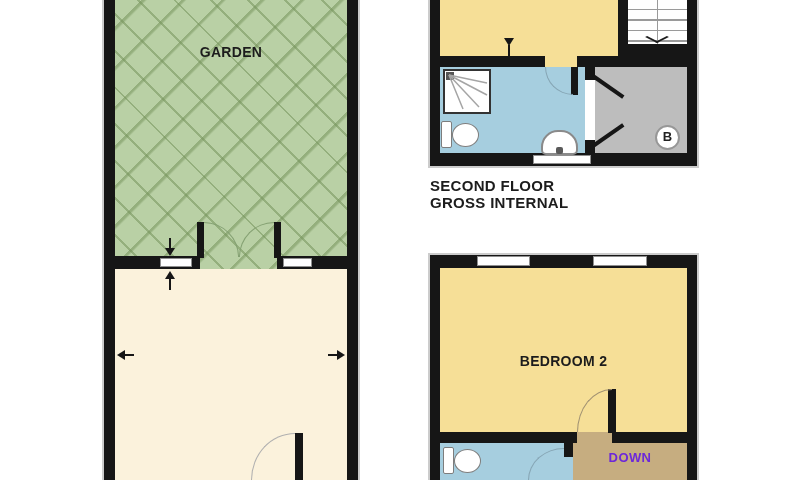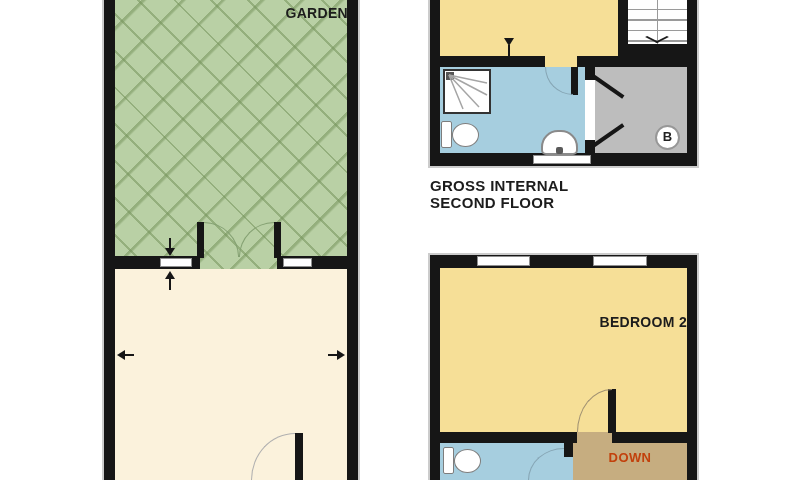--- a/index.html
+++ b/index.html
@@ -25,35 +25,35 @@
   .stairs-fill{
     background-color:#ffffff;
     background-image:repeating-linear-gradient(180deg,#ffffff 0 9px,#9a9a9a 9px 10.5px);
   }
   .window{position:absolute;background:#ffffff;border:1px solid #8f8f8f;box-sizing:border-box;}
   .arc{position:absolute;box-sizing:border-box;border:0 solid #9a9a9a;}
   .arc-tl{border-top-width:1.5px;border-left-width:1.5px;border-top-left-radius:100% 100%;}
   .arc-tr{border-top-width:1.5px;border-right-width:1.5px;border-top-right-radius:100% 100%;}
   .arc-bl{border-bottom-width:1.5px;border-left-width:1.5px;border-bottom-left-radius:100% 100%;}
   .arc-green{border-color:#84a072;}
-  .room-text{position:absolute;text-align:right;line-height:20px;}
+  .room-text{position:absolute;text-align:center;line-height:20px;margin-top:39px;}
   .room-name{font-size:14px;letter-spacing:.3px;}
   .room-dim{font-size:13px;letter-spacing:.2px;}
   .note{position:absolute;left:430px;top:178px;font-size:15px;line-height:16.5px;letter-spacing:.3px;}
   .tri{position:absolute;width:0;height:0;}
   .stem{position:absolute;background:var(--wall,#161616);}
   .fixture{position:absolute;background:#ffffff;border:1.5px solid #7d7d7d;box-sizing:border-box;}
   .badge{
     position:absolute;width:25px;height:25px;border-radius:50%;background:#fff;
     border:2.5px solid #979797;box-sizing:border-box;font-size:13px;line-height:20px;text-align:center;color:#222;
   }
   .chevron{position:absolute;width:10px;height:10px;border-right:2.5px solid #1d1d1d;border-bottom:2.5px solid #1d1d1d;
     transform:scaleX(1.4) scaleY(.7) rotate(45deg);}
   .diagdoor{position:absolute;height:4px;background:var(--wall,#161616);transform-origin:0 50%;}
-  .down-label{position:absolute;font-size:13px;letter-spacing:.4px;color:#c2410c;text-align:center;}
+  .down-label{position:absolute;font-size:13px;letter-spacing:.4px;color:#6d28d9;text-align:center;}
 </style>
 </head>
 <body>
 
 <div id="stage">
 
   <div class="outline" style="left:104px;top:0;width:254px;height:480px;"></div>
 
   <div class="fill garden-fill" style="left:114px;top:0;width:234px;height:269px;"></div>
   <div class="fill cream-fill" style="left:114px;top:269px;width:234px;height:211px;"></div>
@@ -131,22 +131,22 @@
   <div class="abs" style="left:556px;top:147px;width:7px;height:7px;background:#5a5a5a;border-radius:2px;"></div>
 
   <div class="badge" style="left:655px;top:125px;">
     <span>B</span>
   </div>
 
   <div class="tri" style="left:504px;top:38px;border-left:5px solid transparent;border-right:5px solid transparent;border-top:8px solid var(--wall);"></div>
   <div class="stem" style="left:508px;top:45px;width:2px;height:12px;"></div>
 
   <div class="note">
+    <div>SECOND FLOOR</div>
     <div>GROSS INTERNAL</div>
-    <div>SECOND FLOOR</div>
   </div>
 
   <div class="outline" style="left:430px;top:255px;width:267px;height:225px;"></div>
 
   <div class="fill yellow-fill" style="left:440px;top:268px;width:247px;height:167px;"></div>
   <div class="fill tan-fill" style="left:577px;top:432px;width:35px;height:11px;"></div>
   <div class="fill blue-fill" style="left:440px;top:443px;width:133px;height:37px;"></div>
   <div class="fill tan-fill" style="left:573px;top:443px;width:114px;height:37px;"></div>
 
   <div class="wall" style="left:430px;top:255px;width:267px;height:13px;"></div>

